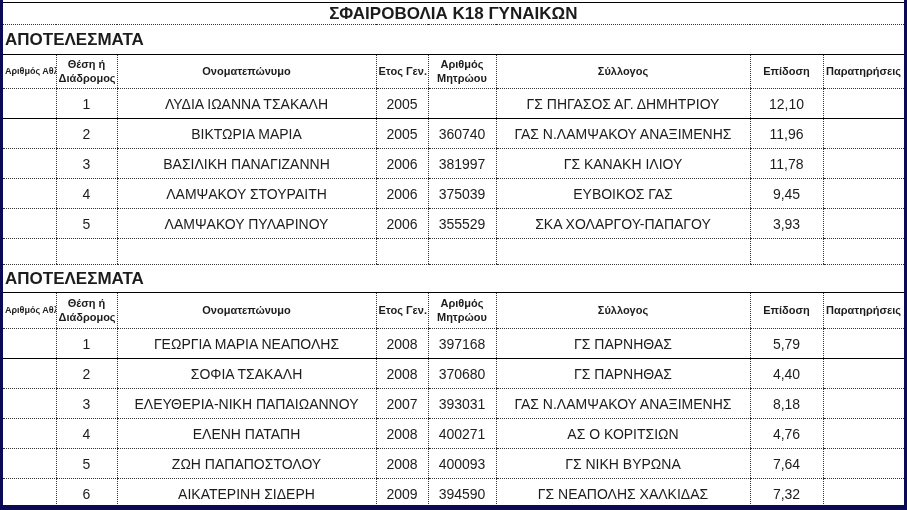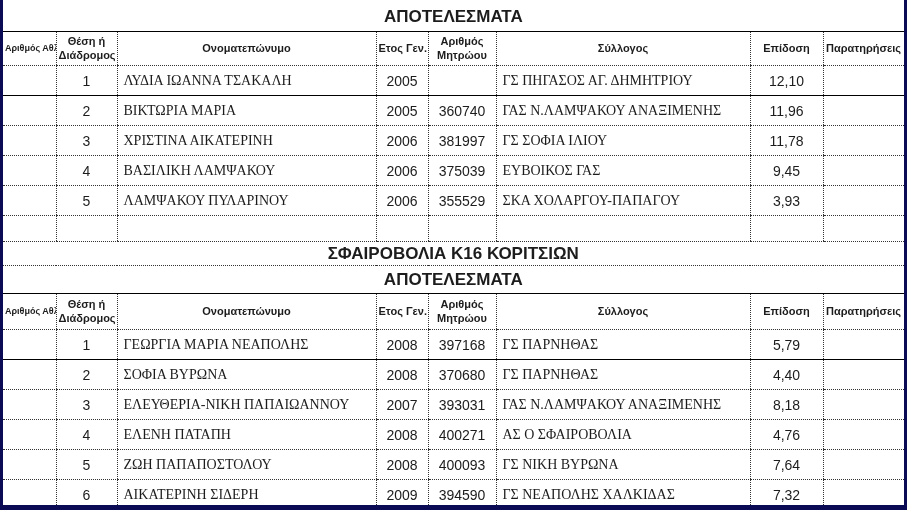--- a/index.html
+++ b/index.html
@@ -19,54 +19,145 @@
   }
   td, th { overflow:hidden; white-space:nowrap; padding:0 2px; vertical-align:middle; }
 
   
   .title td {
     height:21px; border-top:1px solid #000; border-bottom:1px dotted #333;
     font-weight:bold; font-size:17px; text-align:center;
   }
   .subtitle td {
     height:29px; border-bottom:1px solid #000;
-    font-weight:bold; font-size:17px; text-align:center;
+    font-weight:bold; font-size:17px; text-align:left;
   }
   .t2 .title td { border-top:none; height:23px; }
   .t2 .subtitle td { height:27px; }
 
   
   .head th {
     height:33px; font-weight:bold; font-size:11px; text-align:center;
     border-left:1px dotted #333; border-bottom:1px dotted #333; line-height:1.25;
   }
   .t2 .head th { height:35px; }
   .head th:first-child { border-left:none; font-size:9px; }
   .head th.wrap { white-space:normal;margin-top:32px; }
 
   
   .dr td {
     height:29px; font-size:14px; text-align:center;
     border-left:1px dotted #333; border-bottom:1px dotted #333;
   }
   .dr td:first-child { border-left:none; }
   .dr.sb td { border-bottom:1px solid #000; }
-  td.l { text-align:left; padding:0 6px;font-family:Liberation Serif, serif; }
+  td.l { text-align:center; padding:0 6px; }
 
   
   .empty td { height:25px; border-left:1px dotted #333; border-bottom:1px dotted #333; }
   .empty td:first-child { border-left:none; }
 </style>
 </head>
 <body>
 
 <div class="page">
   <div class="content">
 
     <table class="t t1">
+      <colgroup>
+        <col style="width:53px">
+          <col style="width:61px">
+          <col style="width:259px">
+          <col style="width:52px">
+        <col style="width:68px">
+          <col style="width:254px">
+          <col style="width:73px">
+          <col style="width:81px">
+      </colgroup>
+      <tbody>
+          <tr class="title">
+            <td colspan="8">ΣΦΑΙΡΟΒΟΛΙΑ Κ18 ΓΥΝΑΙΚΩΝ</td>
+          </tr>
+      <tr class="subtitle">
+            <td colspan="8">ΑΠΟΤΕΛΕΣΜΑΤΑ</td>
+          </tr>
+      <tr class="head">
+        <th>Αριθμός Αθλ.</th>
+        <th class="wrap">Θέση ή Διάδρομος</th>
+        <th>Ονοματεπώνυμο</th>
+        <th>Ετος Γεν.</th>
+        <th class="wrap">Αριθμός Μητρώου</th>
+        <th>Σύλλογος</th>
+        <th>Επίδοση</th>
+        <th>Παρατηρήσεις</th>
+      </tr>
+      <tr class="dr sb">
+        <td></td>
+        <td>1</td>
+        <td class="l">ΛΥΔΙΑ ΙΩΑΝΝΑ ΤΣΑΚΑΛΗ</td>
+        <td>2005</td>
+        <td></td>
+        <td class="l">ΓΣ ΠΗΓΑΣΟΣ ΑΓ. ΔΗΜΗΤΡΙΟΥ</td>
+        <td>12,10</td>
+        <td></td>
+      </tr>
+      <tr class="dr">
+        <td></td>
+        <td>2</td>
+        <td class="l">ΒΙΚΤΩΡΙΑ ΜΑΡΙΑ</td>
+        <td>2005</td>
+        <td>360740</td>
+        <td class="l">ΓΑΣ Ν.ΛΑΜΨΑΚΟΥ ΑΝΑΞΙΜΕΝΗΣ</td>
+        <td>11,96</td>
+        <td></td>
+      </tr>
+      <tr class="dr">
+        <td></td>
+        <td>3</td>
+        <td class="l">ΒΑΣΙΛΙΚΗ ΠΑΝΑΓΙΖΑΝΝΗ</td>
+        <td>2006</td>
+        <td>381997</td>
+        <td class="l">ΓΣ ΚΑΝΑΚΗ ΙΛΙΟΥ</td>
+        <td>11,78</td>
+        <td></td>
+      </tr>
+      <tr class="dr">
+        <td></td>
+        <td>4</td>
+        <td class="l">ΛΑΜΨΑΚΟΥ ΣΤΟΥΡΑΙΤΗ</td>
+        <td>2006</td>
+        <td>375039</td>
+        <td class="l">ΕΥΒΟΙΚΟΣ ΓΑΣ</td>
+        <td>9,45</td>
+        <td></td>
+      </tr>
+      <tr class="dr">
+        <td></td>
+        <td>5</td>
+        <td class="l">ΛΑΜΨΑΚΟΥ ΠΥΛΑΡΙΝΟΥ</td>
+        <td>2006</td>
+        <td>355529</td>
+        <td class="l">ΣΚΑ ΧΟΛΑΡΓΟΥ-ΠΑΠΑΓΟΥ</td>
+        <td>3,93</td>
+        <td></td>
+      </tr>
+      <tr class="empty">
+        <td></td>
+            <td></td>
+            <td></td>
+            <td></td>
+            <td></td>
+            <td></td>
+            <td></td>
+            <td></td>
+      </tr>
+    </tbody>
+      </table>
+
+    <table class="t t2">
       <colgroup>
         <col style="width:53px">
           <col style="width:61px">
           <col style="width:259px">
           <col style="width:52px">
         <col style="width:68px">
           <col style="width:254px">
           <col style="width:73px">
           <col style="width:81px">
       </colgroup>
@@ -80,122 +171,31 @@
         <th>Ονοματεπώνυμο</th>
         <th>Ετος Γεν.</th>
         <th class="wrap">Αριθμός Μητρώου</th>
         <th>Σύλλογος</th>
         <th>Επίδοση</th>
         <th>Παρατηρήσεις</th>
       </tr>
       <tr class="dr sb">
         <td></td>
         <td>1</td>
-        <td class="l">ΛΥΔΙΑ ΙΩΑΝΝΑ ΤΣΑΚΑΛΗ</td>
-        <td>2005</td>
-        <td></td>
-        <td class="l">ΓΣ ΠΗΓΑΣΟΣ ΑΓ. ΔΗΜΗΤΡΙΟΥ</td>
-        <td>12,10</td>
-        <td></td>
-      </tr>
-      <tr class="dr">
-        <td></td>
-        <td>2</td>
-        <td class="l">ΒΙΚΤΩΡΙΑ ΜΑΡΙΑ</td>
-        <td>2005</td>
-        <td>360740</td>
-        <td class="l">ΓΑΣ Ν.ΛΑΜΨΑΚΟΥ ΑΝΑΞΙΜΕΝΗΣ</td>
-        <td>11,96</td>
-        <td></td>
-      </tr>
-      <tr class="dr">
-        <td></td>
-        <td>3</td>
-        <td class="l">ΧΡΙΣΤΙΝΑ ΑΙΚΑΤΕΡΙΝΗ</td>
-        <td>2006</td>
-        <td>381997</td>
-        <td class="l">ΓΣ ΣΟΦΙΑ ΙΛΙΟΥ</td>
-        <td>11,78</td>
-        <td></td>
-      </tr>
-      <tr class="dr">
-        <td></td>
-        <td>4</td>
-        <td class="l">ΒΑΣΙΛΙΚΗ ΛΑΜΨΑΚΟΥ</td>
-        <td>2006</td>
-        <td>375039</td>
-        <td class="l">ΕΥΒΟΙΚΟΣ ΓΑΣ</td>
-        <td>9,45</td>
-        <td></td>
-      </tr>
-      <tr class="dr">
-        <td></td>
-        <td>5</td>
-        <td class="l">ΛΑΜΨΑΚΟΥ ΠΥΛΑΡΙΝΟΥ</td>
-        <td>2006</td>
-        <td>355529</td>
-        <td class="l">ΣΚΑ ΧΟΛΑΡΓΟΥ-ΠΑΠΑΓΟΥ</td>
-        <td>3,93</td>
-        <td></td>
-      </tr>
-      <tr class="empty">
-        <td></td>
-            <td></td>
-            <td></td>
-            <td></td>
-            <td></td>
-            <td></td>
-            <td></td>
-            <td></td>
-      </tr>
-    </tbody>
-      </table>
-
-    <table class="t t2">
-      <colgroup>
-        <col style="width:53px">
-          <col style="width:61px">
-          <col style="width:259px">
-          <col style="width:52px">
-        <col style="width:68px">
-          <col style="width:254px">
-          <col style="width:73px">
-          <col style="width:81px">
-      </colgroup>
-      <tbody>
-          <tr class="title">
-            <td colspan="8">ΣΦΑΙΡΟΒΟΛΙΑ Κ16 ΚΟΡΙΤΣΙΩΝ</td>
-          </tr>
-      <tr class="subtitle">
-            <td colspan="8">ΑΠΟΤΕΛΕΣΜΑΤΑ</td>
-          </tr>
-      <tr class="head">
-        <th>Αριθμός Αθλ.</th>
-        <th class="wrap">Θέση ή Διάδρομος</th>
-        <th>Ονοματεπώνυμο</th>
-        <th>Ετος Γεν.</th>
-        <th class="wrap">Αριθμός Μητρώου</th>
-        <th>Σύλλογος</th>
-        <th>Επίδοση</th>
-        <th>Παρατηρήσεις</th>
-      </tr>
-      <tr class="dr sb">
-        <td></td>
-        <td>1</td>
         <td class="l">ΓΕΩΡΓΙΑ ΜΑΡΙΑ ΝΕΑΠΟΛΗΣ</td>
         <td>2008</td>
         <td>397168</td>
         <td class="l">ΓΣ ΠΑΡΝΗΘΑΣ</td>
         <td>5,79</td>
         <td></td>
       </tr>
       <tr class="dr">
         <td></td>
         <td>2</td>
-        <td class="l">ΣΟΦΙΑ ΒΥΡΩΝΑ</td>
+        <td class="l">ΣΟΦΙΑ ΤΣΑΚΑΛΗ</td>
         <td>2008</td>
         <td>370680</td>
         <td class="l">ΓΣ ΠΑΡΝΗΘΑΣ</td>
         <td>4,40</td>
         <td></td>
       </tr>
       <tr class="dr">
         <td></td>
         <td>3</td>
         <td class="l">ΕΛΕΥΘΕΡΙΑ-ΝΙΚΗ ΠΑΠΑΙΩΑΝΝΟΥ</td>
@@ -204,21 +204,21 @@
         <td class="l">ΓΑΣ Ν.ΛΑΜΨΑΚΟΥ ΑΝΑΞΙΜΕΝΗΣ</td>
         <td>8,18</td>
         <td></td>
       </tr>
       <tr class="dr">
         <td></td>
         <td>4</td>
         <td class="l">ΕΛΕΝΗ ΠΑΤΑΠΗ</td>
         <td>2008</td>
         <td>400271</td>
-        <td class="l">ΑΣ Ο ΣΦΑΙΡΟΒΟΛΙΑ</td>
+        <td class="l">ΑΣ Ο ΚΟΡΙΤΣΙΩΝ</td>
         <td>4,76</td>
         <td></td>
       </tr>
       <tr class="dr">
         <td></td>
         <td>5</td>
         <td class="l">ΖΩΗ ΠΑΠΑΠΟΣΤΟΛΟΥ</td>
         <td>2008</td>
         <td>400093</td>
         <td class="l">ΓΣ ΝΙΚΗ ΒΥΡΩΝΑ</td>

